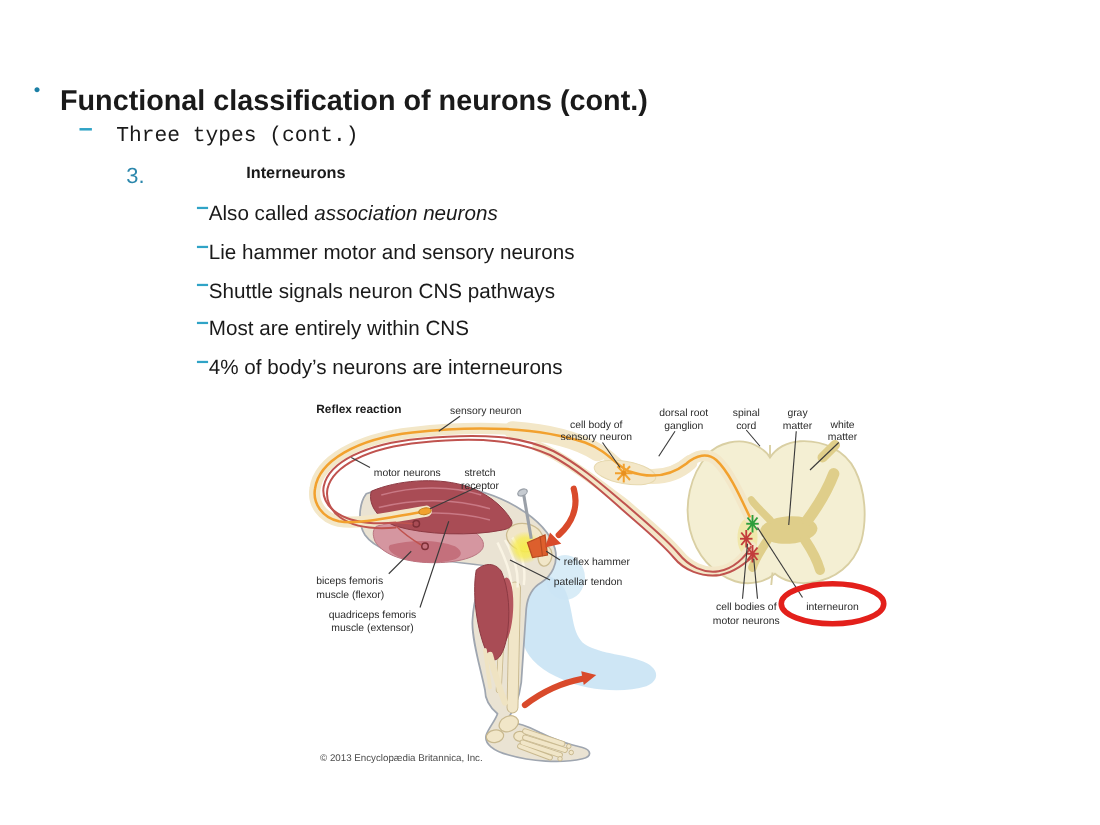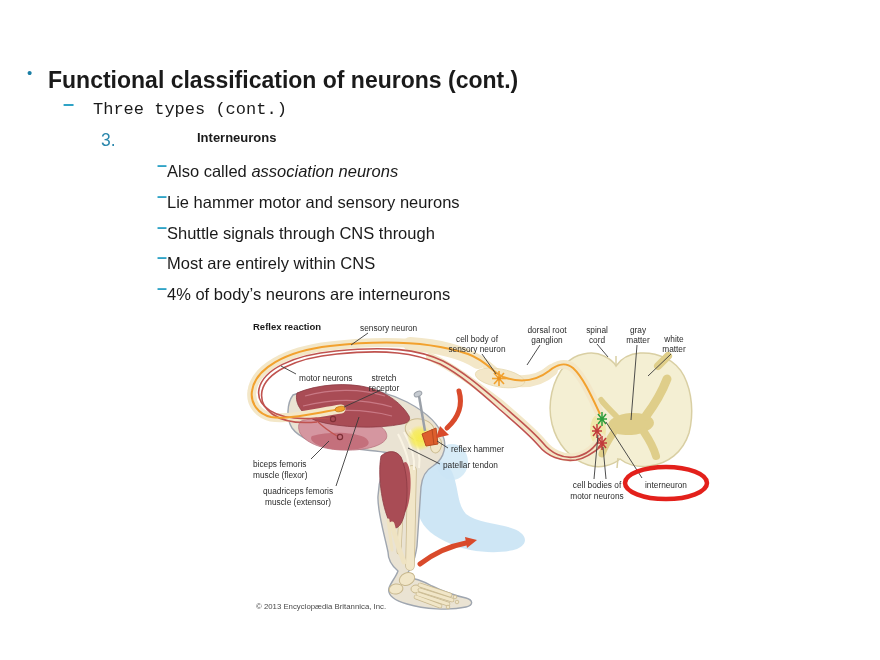--- a/index.html
+++ b/index.html
@@ -38,21 +38,21 @@
   <span class="abs num">3.</span>
   <div class="abs b3">Interneurons</div>
 
   <span class="abs dash sd" style="top:155px">–</span>
   <div class="abs sb" style="top:162px"><span>Also called </span><i>association neurons</i></div>
 
   <span class="abs dash sd" style="top:186px">–</span>
   <div class="abs sb" style="top:193px">Lie hammer motor and sensory neurons</div>
 
   <span class="abs dash sd" style="top:217px">–</span>
-  <div class="abs sb" style="top:224px">Shuttle signals through CNS through</div>
+  <div class="abs sb" style="top:224px">Shuttle signals neuron CNS pathways</div>
 
   <span class="abs dash sd" style="top:247px">–</span>
   <div class="abs sb" style="top:254px">Most are entirely within CNS</div>
 
   <span class="abs dash sd" style="top:278px">–</span>
   <div class="abs sb" style="top:285px">4% of body’s neurons are interneurons</div>
 
   <svg class="figure" viewBox="245 318 470 300" width="470" height="300" xmlns="http://www.w3.org/2000/svg">
     <defs>
       <radialGradient id="glow" cx="50%" cy="50%" r="50%">

